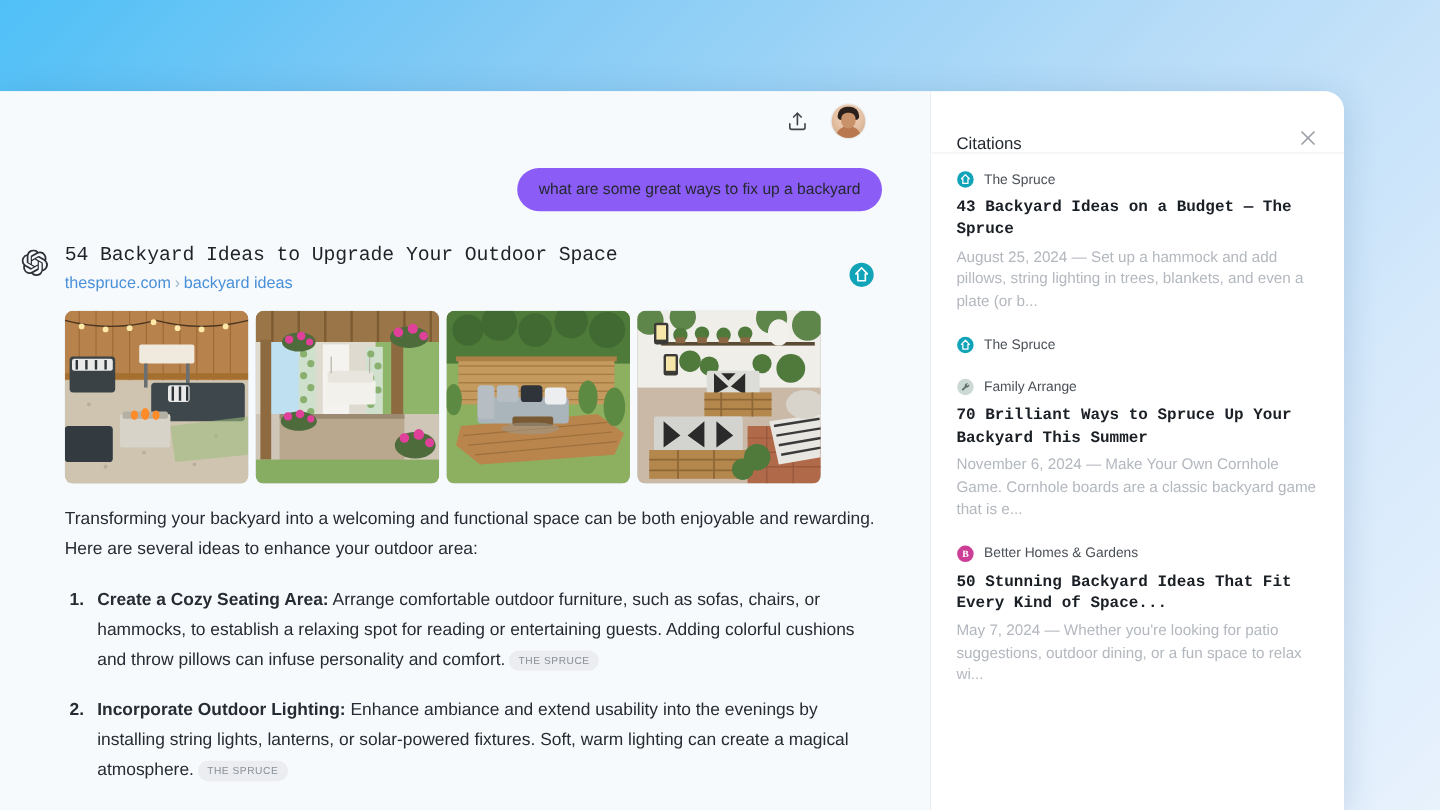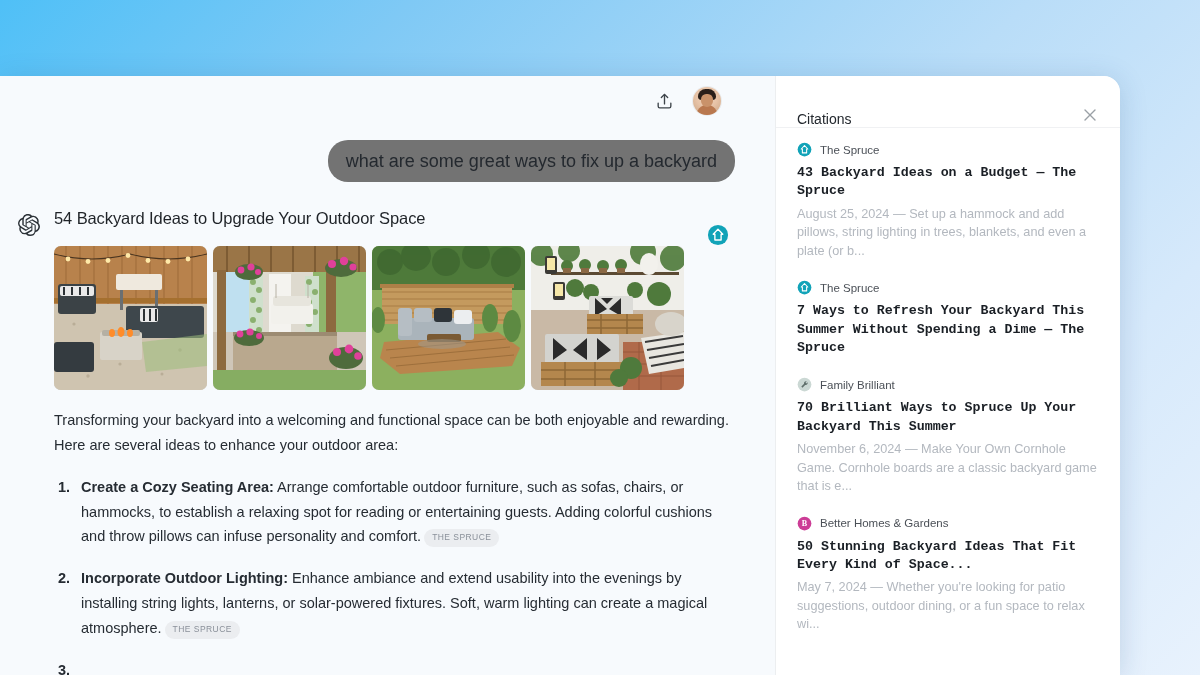--- a/index.html
+++ b/index.html
@@ -88,24 +88,24 @@
     top: 50px; left: 0; right: 0; bottom: 0;
     padding: 14px 40px 0 16px;
   }
 
   #user-bubble-row {
     display: flex;
     justify-content: flex-end;
     margin-bottom: 26px;
   }
   #user-bubble {
-    background: #737373;
+    background: #8b5cf6;
     border-radius: 20px;
     padding: 9px 18px;
-    font-size: 18px;
+    font-size: 13px;
     color: #24292f;
     max-width: 420px;
     line-height: 1.35;
   }
 
   #assistant-row { display: flex; gap: 12px; }
 
   #assistant-avatar {
     width: 26px; height: 26px; flex-shrink: 0;
     margin-top: 4px;
@@ -115,20 +115,21 @@
   #assistant-body { flex: 1; min-width: 0; padding-right: 6px; }
 
   .result-head { position: relative; padding-right: 46px; }
 
   #result-title {
     font-size: 16.5px;
     font-weight: 400;
     color: #1f2328;
     line-height: 1.3;
     letter-spacing: -0.1px;
+    font-family: Liberation Mono, monospace;
   }
   #result-url {
     margin-top: 5px;
     font-size: 13.5px;
     color: #4a90d9;
     cursor: pointer;
   }
   #result-url .sep { color: #9bb7cd; margin: 0 3px; }
 
   #result-favicon {
@@ -289,20 +290,23 @@
         <div id="assistant-avatar">
           <svg width="22" height="22" viewBox="0 0 24 24" fill="#2b3137">
             <path d="M22.28 9.82a5.98 5.98 0 0 0-.52-4.91 6.05 6.05 0 0 0-6.51-2.9A6 6 0 0 0 4.98 4.18a5.98 5.98 0 0 0-4 2.9 6.05 6.05 0 0 0 .74 7.1 5.98 5.98 0 0 0 .51 4.9 6.05 6.05 0 0 0 6.52 2.9A5.98 5.98 0 0 0 13.26 24a6.05 6.05 0 0 0 5.77-4.19 5.98 5.98 0 0 0 4-2.9 6.05 6.05 0 0 0-.75-7.09zm-9.02 12.6a4.48 4.48 0 0 1-2.88-1.04l.14-.08 4.78-2.76a.79.79 0 0 0 .39-.68v-6.74l2.02 1.17a.07.07 0 0 1 .4.06v5.58a4.5 4.5 0 0 1-4.5 4.49zM3.6 18.3a4.47 4.47 0 0 1-.54-3.01l.14.09 4.78 2.76a.77.77 0 0 0 .78 0l5.84-3.37v2.33a.08.08 0 0 1-.3.07l-4.83 2.79a4.5 4.5 0 0 1-6.14-1.65zM2.34 7.9a4.48 4.48 0 0 1 2.34-1.97V11.6a.77.77 0 0 0 .39.68l5.81 3.35-2.02 1.17a.07.07 0 0 1-.07 0l-4.83-2.8A4.5 4.5 0 0 1 2.34 7.9zm16.6 3.86l-5.84-3.39 2.02-1.16a.07.07 0 0 1 .07 0l4.83 2.79a4.49 4.49 0 0 1-.68 8.1v-5.66a.8.8 0 0 0-.4-.68zm2.01-3.02l-.14-.09-4.77-2.78a.78.78 0 0 0-.79 0L9.41 9.23V6.9a.07.07 0 0 1 .03-.07l4.83-2.78a4.5 4.5 0 0 1 6.68 4.66zM8.31 12.86l-2.02-1.17a.08.08 0 0 1-.04-.06V6.06a4.5 4.5 0 0 1 7.37-3.45l-.14.08L8.7 5.45a.79.79 0 0 0-.39.68zm1.1-2.37L12 8.99l2.6 1.5v3l-2.6 1.5-2.6-1.5z"></path>
           </svg>
         </div>
 
         <div id="assistant-body">
 
           <div class="result-head">
             <div id="result-title">54 Backyard Ideas to Upgrade Your Outdoor Space</div>
+            <div id="result-url">
+              <span>thespruce.com</span><span class="sep">›</span><span>backyard ideas</span>
+            </div>
             <div id="result-favicon">
               <svg viewBox="0 0 24 24" width="22" height="22">
                 <circle cx="12" cy="12" r="11" fill="#11a3b8"></circle>
                 <path d="M12 5.6 L17.2 11.2 L15.4 11.2 L15.4 17.4 L8.6 17.4 L8.6 11.2 L6.8 11.2 Z" fill="none" stroke="#ffffff" stroke-width="1.5" stroke-linejoin="round"></path>
               </svg>
             </div>
           </div>
 
           <div id="image-strip">
 
@@ -617,32 +621,31 @@
       <div class="citation-item">
         <div class="cite-source-row">
           <span class="cite-favicon">
             <svg viewBox="0 0 24 24" width="15" height="15">
               <circle cx="12" cy="12" r="11" fill="#11a3b8"></circle>
               <path d="M12 5.6 L17.2 11.2 L15.4 11.2 L15.4 17.4 L8.6 17.4 L8.6 11.2 L6.8 11.2 Z" fill="none" stroke="#ffffff" stroke-width="1.7" stroke-linejoin="round"></path>
             </svg>
           </span>
           <span class="cite-source-name">The Spruce</span>
         </div>
-        <div class="cite-title">7 Ways to Refresh Your Backyard This Summer Without Spending a Dime — The Spruce</div>
       </div>
 
       <div class="citation-item">
         <div class="cite-source-row">
           <span class="cite-favicon">
             <svg viewBox="0 0 24 24" width="15" height="15">
               <circle cx="12" cy="12" r="11" fill="#cbd8d4"></circle>
               <path d="M15.6 7.2a3.1 3.1 0 0 0-4.3 3.7l-4.4 4.4 1.8 1.8 4.4-4.4a3.1 3.1 0 0 0 3.7-4.3l-1.9 1.9-1.3-1.3z" fill="#5f6f6b"></path>
             </svg>
           </span>
-          <span class="cite-source-name">Family Brilliant</span>
+          <span class="cite-source-name">Family Arrange</span>
         </div>
         <div class="cite-title">70 Brilliant Ways to Spruce Up Your Backyard This Summer</div>
         <div class="cite-snippet">November 6, 2024 — Make Your Own Cornhole Game. Cornhole boards are a classic backyard game that is e...</div>
       </div>
 
       <div class="citation-item">
         <div class="cite-source-row">
           <span class="cite-favicon">
             <svg viewBox="0 0 24 24" width="15" height="15">
               <circle cx="12" cy="12" r="11" fill="#cc3d96"></circle>

